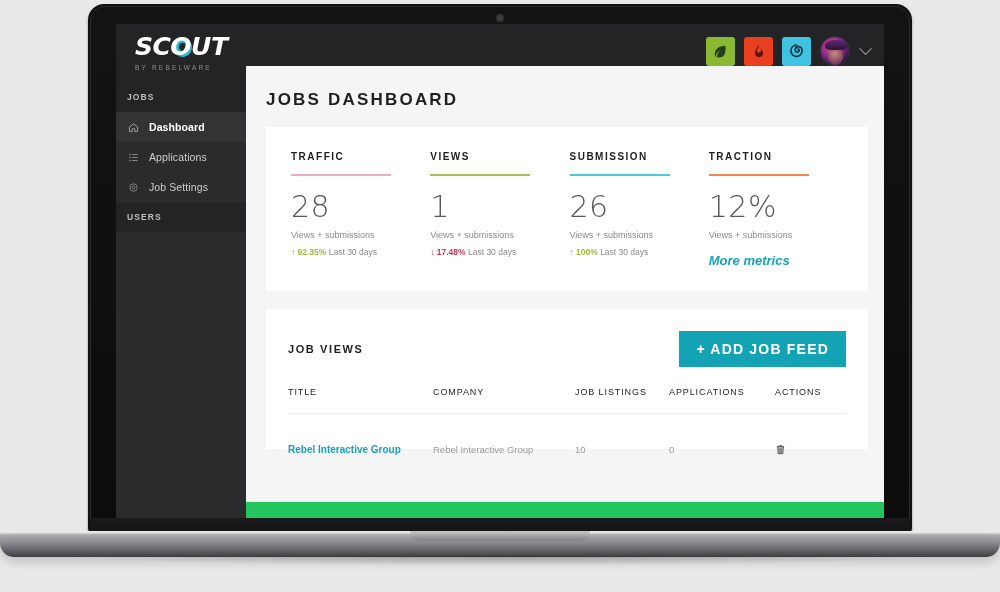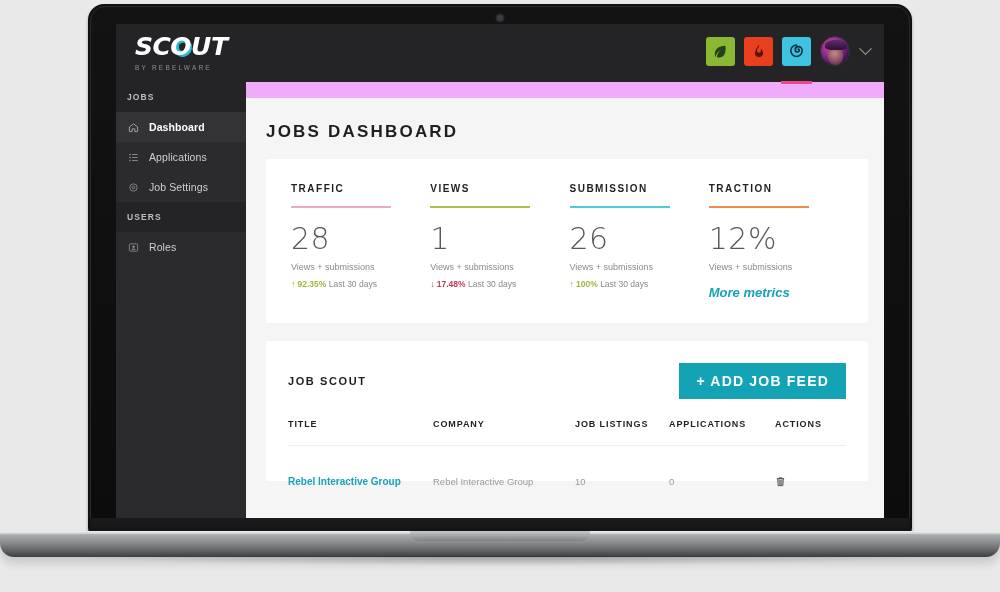--- a/index.html
+++ b/index.html
@@ -65,21 +65,21 @@
   }
   .base-shadow {
     position: absolute; left: 60px; top: 556px; width: 880px; height: 10px;
     background: radial-gradient(ellipse at 50% 0%, rgba(0,0,0,.22), rgba(0,0,0,0) 70%);
   }
 
   
   .screen {
     position: absolute; left: 116px; top: 24px;
     width: 768px; height: 494px;
-    background: #f0abfc; overflow: hidden;
+    background: #22c55e; overflow: hidden;
   }
 
   .topbar {
     position: absolute; left: 0; top: 0; width: 768px; height: 58px;
     background: #242426;
   }
   .logo-wrap { position: absolute; left: 19px; top: 9px; width: 112px; }
   .logo-word {
     font-family: "DejaVu Sans", sans-serif;
     font-weight: bold; font-style: italic;
@@ -153,21 +153,21 @@
     font-size: 10.5px; color: #cfcfd2; letter-spacing: .1px;
   }
   .side-item.active { background: #333336; color: #ffffff; font-weight: bold; }
   .side-ico { width: 12px; height: 12px; flex: 0 0 12px; opacity: .62;
               display: flex; align-items: center; justify-content: center; }
   .side-item.active .side-ico { opacity: .85; }
   .side-ico svg { display: block; }
 
   
   .main {
-    position: absolute; left: 130px; top: 74px;
+    position: absolute; left: 130px; top: 42px;
     width: 652px; height: 436px; background: #f5f5f5;
     padding: 24px 16px 0 20px;
   }
   .page-title {
     font-size: 17px; font-weight: bold; color: #1f1f22;
     letter-spacing: 2.2px; margin-bottom: 17px;
   }
   .card {
     background: #ffffff; width: 602px;
   }
@@ -191,21 +191,21 @@
   .card.feed { margin-top: 18px; padding: 22px 22px 0 22px; height: 140px; }
   .feed-head { display: flex; align-items: center; justify-content: space-between; }
   .feed-title { font-size: 11px; font-weight: bold; color: #1f1f22; letter-spacing: 1.6px; }
   .add-btn {
     background: #13a3b5; color: #fff; border: none;
     font-size: 14px; font-weight: bold; letter-spacing: 1.2px;
     padding: 10px 17px; cursor: pointer;
   }
   table { width: 100%; border-collapse: collapse; margin-top: 20px; }
   th {
-    text-align: left; font-size: 9px; font-weight: bold; color: #1f1f22;
+    text-align: left; font-size: 9px; font-weight: normal; color: #1f1f22;
     letter-spacing: .9px; padding-bottom: 16px;
     border-bottom: 1px solid #eeeeee;
   }
   td { padding-top: 29px; font-size: 9.5px; color: #9a9a9e; vertical-align: middle; }
   td.title-cell { color: #17a2b8; font-weight: bold; font-size: 10px; }
   .col-title { width: 145px; } .col-company { width: 142px; }
   .col-listings { width: 94px; } .col-apps { width: 106px; }
   .trash { width: 11px; height: 13px; display: block; }
 </style>
 </head>
@@ -282,30 +282,20 @@
               <circle cx="12" cy="12" r="8" fill="none" stroke="#cfcfd2" stroke-width="1.8"></circle>
               <circle cx="12" cy="12" r="3" fill="none" stroke="#cfcfd2" stroke-width="1.8"></circle>
             </svg>
         </span>
         <span>Job Settings</span>
       </div>
 
       <div class="side-section">USERS</div>
 
 
-      <div class="side-item">
-        <span class="side-ico">
-          <svg width="11" height="11" viewBox="0 0 24 24">
-              <rect x="3" y="4" width="18" height="16" rx="2" fill="none" stroke="#cfcfd2" stroke-width="1.8"></rect>
-              <circle cx="12" cy="10.5" r="2.6" fill="#cfcfd2"></circle>
-              <path d="M7.5 17c.7-2 2.4-2.9 4.5-2.9s3.8.9 4.5 2.9z" fill="#cfcfd2"></path>
-            </svg>
-        </span>
-        <span>Roles</span>
-      </div>
     </div>
 
     <div class="main">
       <div class="page-title">JOBS DASHBOARD</div>
 
       <div class="card stats">
         <div class="stats-row">
 
           <div class="stat">
             <div class="stat-label">TRAFFIC</div>
@@ -343,21 +333,21 @@
             <div class="stat-value">12%</div>
             <div class="stat-sub">Views + submissions</div>
             <a class="more-link">More metrics</a>
           </div>
 
         </div>
       </div>
 
       <div class="card feed">
         <div class="feed-head">
-          <div class="feed-title">JOB SCOUT</div>
+          <div class="feed-title">JOB VIEWS</div>
           <button class="add-btn">+  ADD JOB FEED</button>
         </div>
 
         <table>
           <thead>
             <tr>
               <th class="col-title">TITLE</th>
               <th class="col-company">COMPANY</th>
               <th class="col-listings">JOB LISTINGS</th>
               <th class="col-apps">APPLICATIONS</th>

